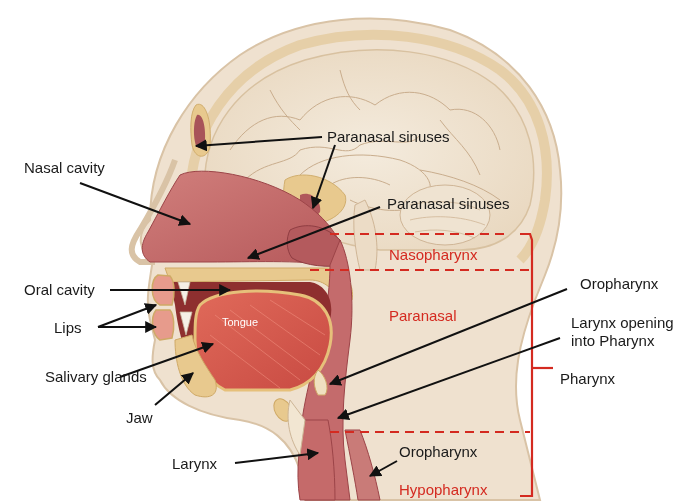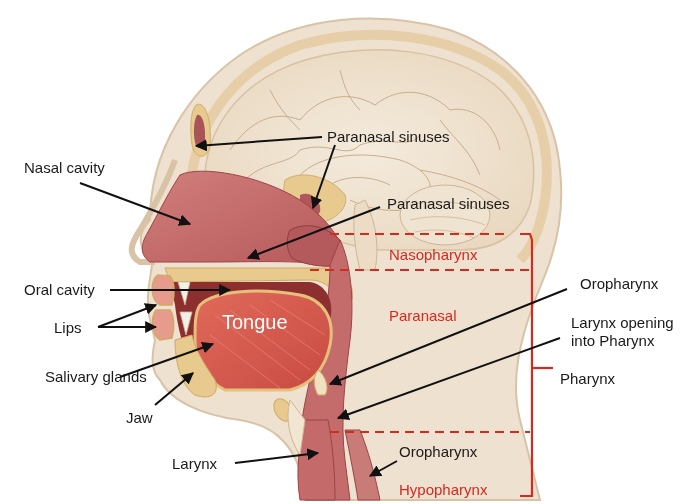--- a/index.html
+++ b/index.html
@@ -2,21 +2,21 @@
 <html><head>
 <meta charset="utf-8">
 <style>
   html, body { margin:0; padding:0; background:#ffffff; }
   body { width:685px; height:504px; position:relative; overflow:hidden;
          font-family:"Liberation Sans", sans-serif; }
   #stage { position:absolute; left:0; top:0; width:685px; height:392px; }
   svg { position:absolute; left:0; top:0; }
   .lbl { position:absolute; font-size:15px; color:#1a1a1a; white-space:nowrap; line-height:17px; }
   .red { color:#d42a20; }
-  .white { color:#ffffff; font-size:20px; }
+  .white { color:#ffffff; font-size:11px; }
 </style>
 </head>
 <body>
 
 <div id="stage">
   <svg width="685" height="504" viewBox="0 0 685 504">
     <defs>
       <radialGradient id="gBrain" cx="0.5" cy="0.5" r="0.6">
         <stop offset="0" stop-color="#f4ebdd"></stop>
         <stop offset="1" stop-color="#e9d8c0"></stop>

